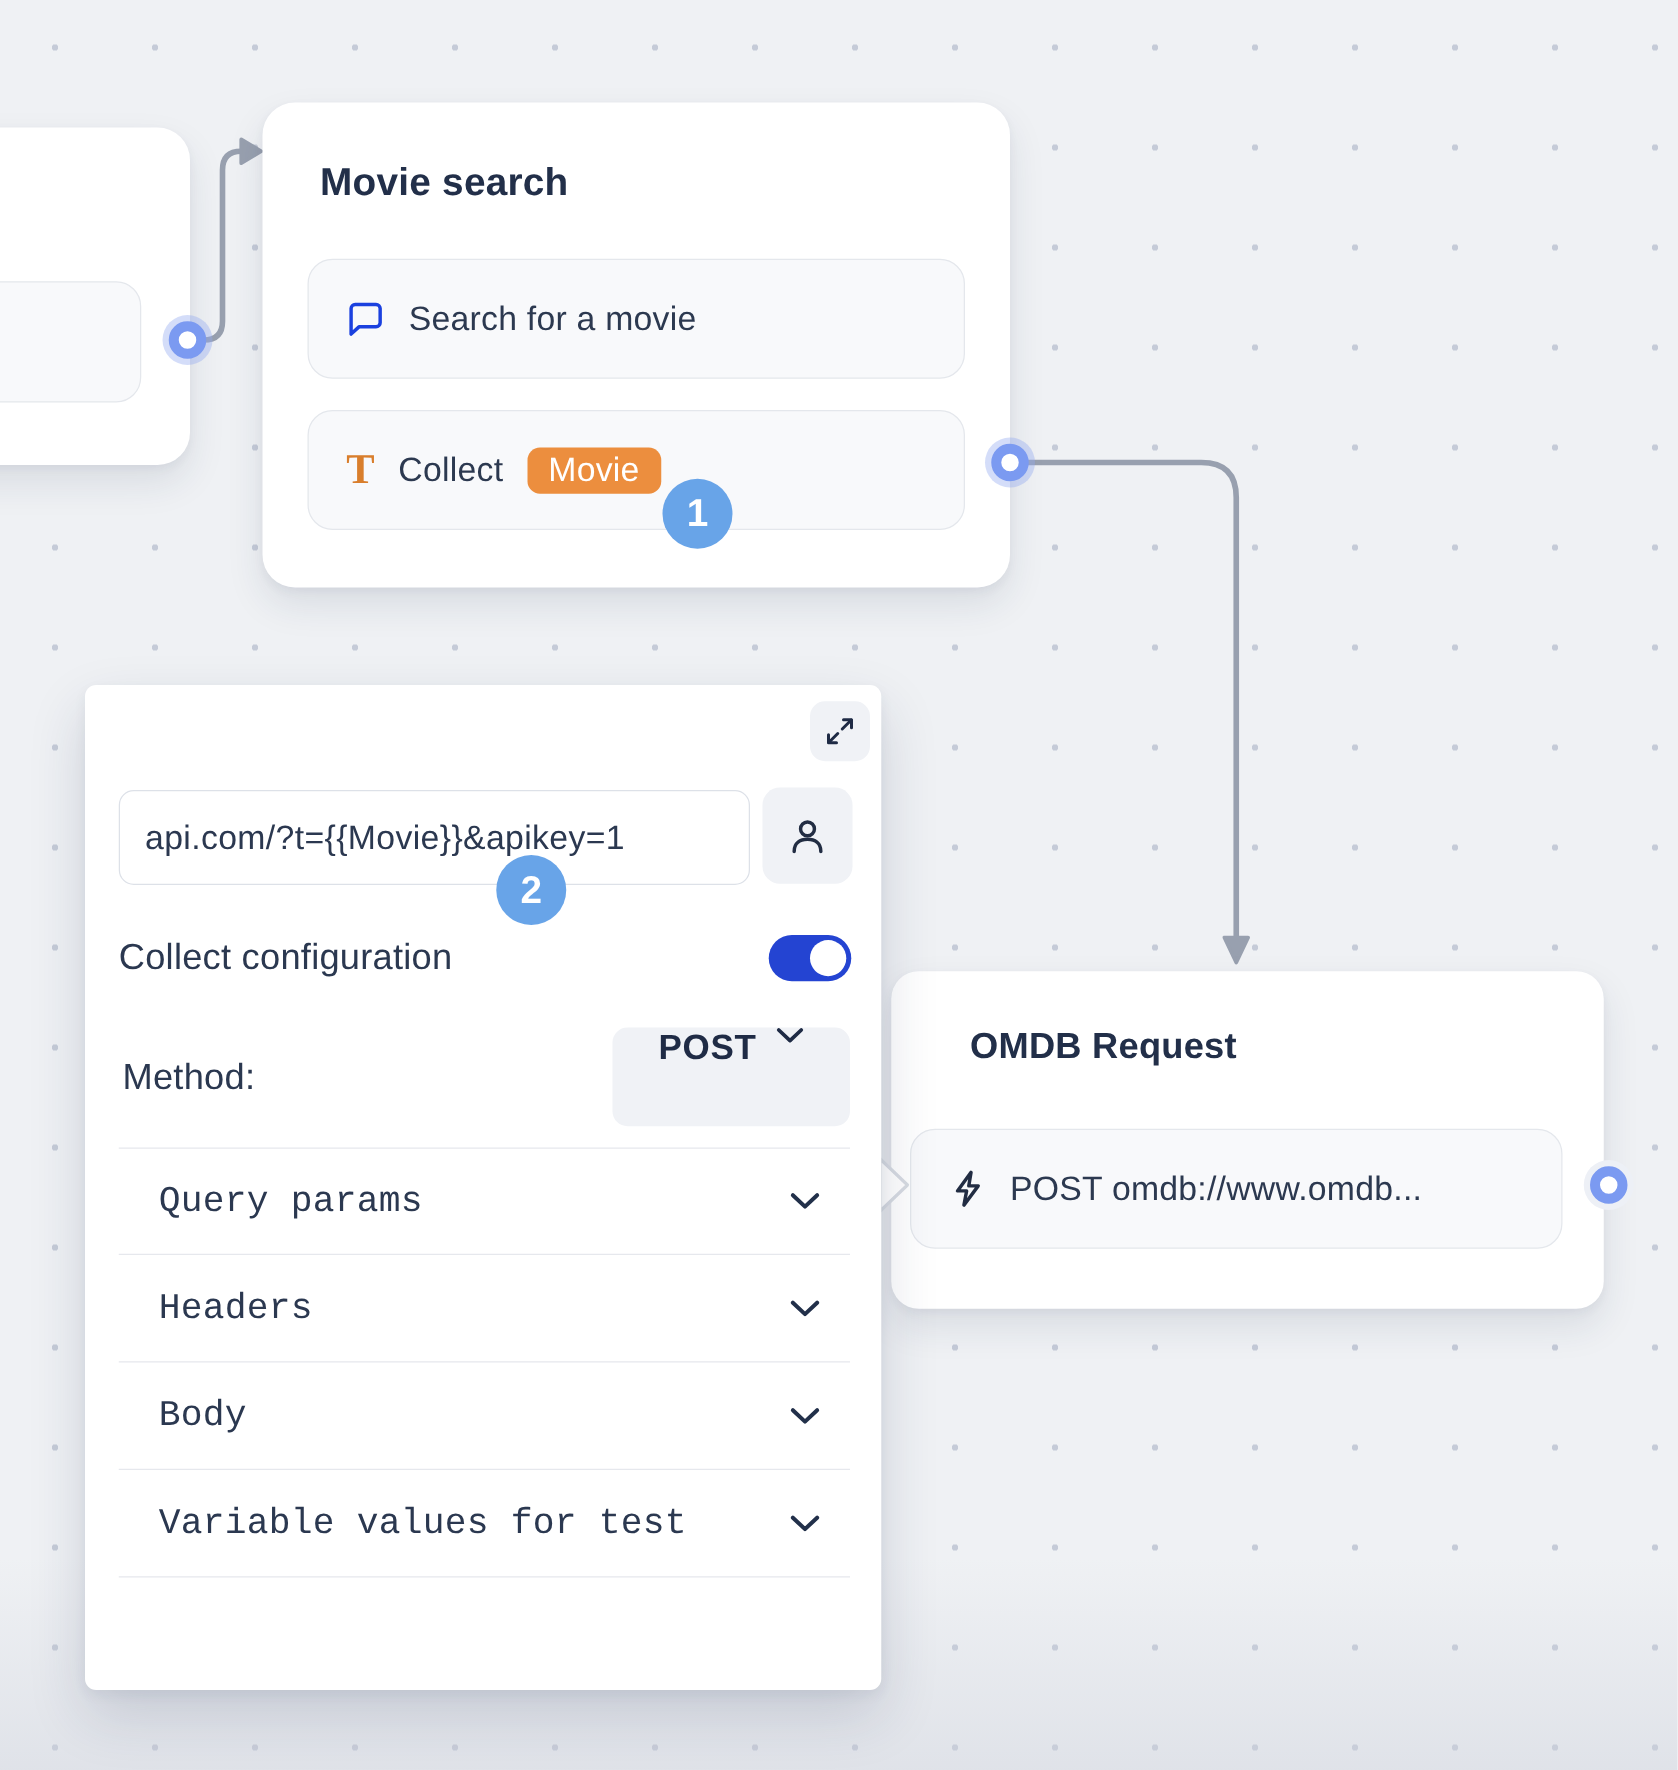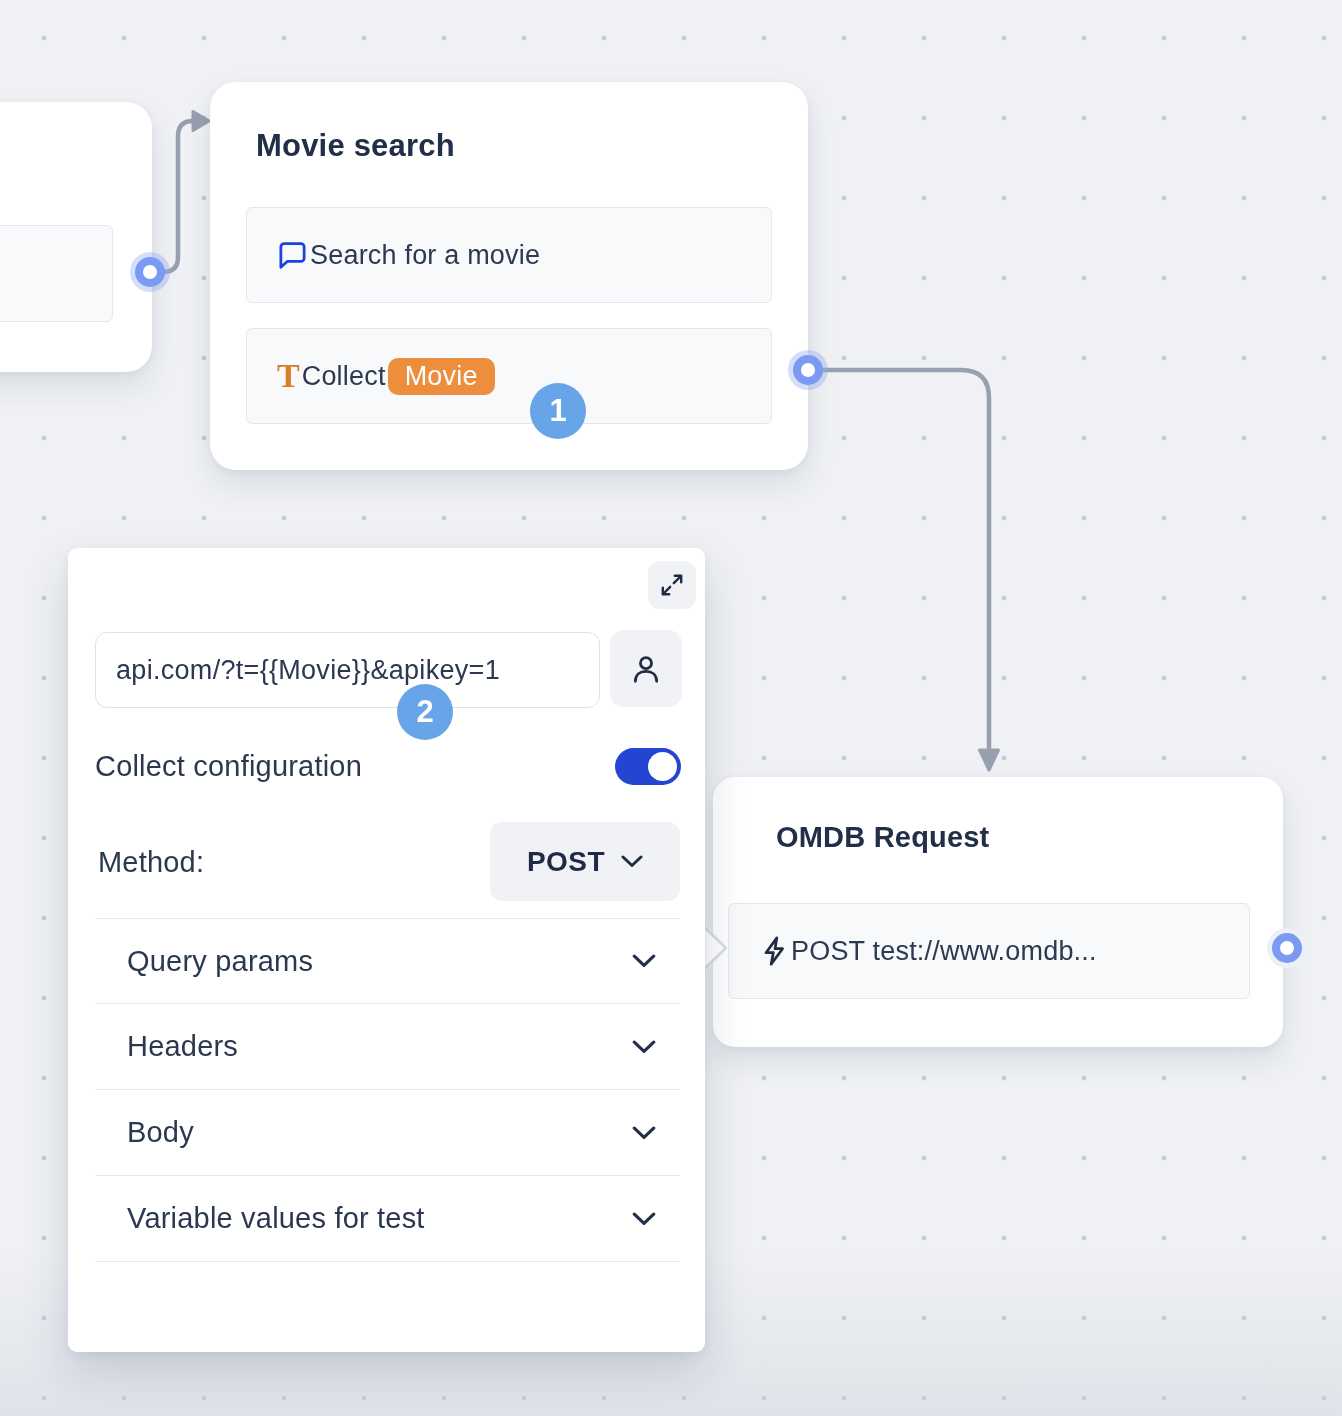--- a/index.html
+++ b/index.html
@@ -10,48 +10,48 @@
     background-image:radial-gradient(#c5cbd8 2.4px, rgba(0,0,0,0) 2.6px);
     background-size:80px 80px;background-position:4px -2px;
     color:#2c3950;
   }
   .canvas::after{content:"";position:absolute;inset:0;pointer-events:none;
     background:linear-gradient(180deg, rgba(255,255,255,0) 88%, rgba(205,209,219,0.45));}
   .edges{position:absolute;inset:0;z-index:1;}
   .node{position:absolute;background:#fff;border-radius:26px;z-index:2;
     box-shadow:0 14px 30px rgba(33,45,80,0.10), 0 3px 8px rgba(33,45,80,0.05);}
   .node-title{font-size:31px;font-weight:700;color:#222f49;letter-spacing:.2px;}
-  .node-item{position:absolute;background:#f8f9fb;border:1.5px solid #e4e7ec;border-radius:6px;
-    display:flex;align-items:center;padding-left:30px;box-sizing:border-box;gap:2px;}
+  .node-item{position:absolute;background:#f8f9fb;border:1.5px solid #e4e7ec;border-radius:20px;
+    display:flex;align-items:center;padding-left:30px;box-sizing:border-box;gap:19px;}
   .item-label{font-size:27px;color:#2c3950;letter-spacing:.2px;white-space:nowrap;}
   .t-icon{font-family:"Liberation Serif","DejaVu Serif",serif;font-size:34px;font-weight:700;color:#d97e2c;line-height:1;}
   .var-badge{background:#ec8e3e;color:#fff;font-size:27px;border-radius:10px;padding:3px 17px;letter-spacing:.2px;}
   .num-badge{position:absolute;width:56px;height:56px;border-radius:50%;background:#68a4e8;color:#fff;
     font-size:31px;font-weight:700;display:flex;align-items:center;justify-content:center;z-index:6;}
   .port{position:absolute;z-index:3;}
   .port .halo{position:absolute;inset:0;border-radius:50%;}
   .port .ring{position:absolute;left:5px;top:5px;width:15px;height:15px;border:8px solid #7b9af1;border-radius:50%;background:#fff;}
   .panel{position:absolute;left:68px;top:548px;width:637px;height:804px;background:#fff;border-radius:9px;z-index:4;
     box-shadow:0 20px 46px rgba(33,45,80,0.16), 0 4px 10px rgba(33,45,80,0.06);overflow:hidden;}
   .sq-btn{position:absolute;background:#f0f2f6;border-radius:12px;display:flex;align-items:center;justify-content:center;}
   .url-input{position:absolute;left:27px;top:84px;width:505px;height:76px;box-sizing:border-box;
     border:1.5px solid #dde1e8;border-radius:12px;background:#fff;display:flex;align-items:center;
     overflow:hidden;padding-left:28px;}
   .url-text{font-size:27px;color:#2b3850;white-space:nowrap;margin-left:-8px;letter-spacing:.3px;}
   .panel-label{position:absolute;font-size:29px;color:#2b3850;letter-spacing:.2px;}
   .toggle{position:absolute;left:547px;top:200px;width:66px;height:37px;border-radius:19px;background:#2444d2;}
   .toggle .knob{position:absolute;top:4px;right:4px;width:29px;height:29px;border-radius:50%;background:#fff;}
   .dropdown{position:absolute;left:422px;top:274px;width:190px;height:79px;border-radius:12px;background:#f0f2f6;
-    display:flex;align-items:center;justify-content:center;gap:16px;}
+    display:flex;justify-content:center;gap:16px;}
   .dropdown-value{font-size:28px;font-weight:600;color:#1f2b45;letter-spacing:.5px;}
   .section-rows{position:absolute;left:27px;top:370px;width:585px;}
   .section-row{position:relative;display:flex;align-items:center;justify-content:space-between;
     border-bottom:1.5px solid #e6e8ed;height:86px;padding:0 24px 0 32px;box-sizing:border-box;}
   .section-row:first-child{border-top:1.5px solid #e6e8ed;}
-  .section-label{font-size:29px;color:#2b3850;letter-spacing:.2px;}
+  .section-label{font-size:29px;color:#2b3850;letter-spacing:.2px;font-family:Liberation Mono, monospace;}
   .test-btn{position:absolute;left:27px;top:727px;width:585px;height:92px;border:none;border-radius:12px;
     background:#2444d2;color:#fff;font-size:29px;font-weight:700;letter-spacing:.3px;
     font-family:"Liberation Sans","DejaVu Sans",sans-serif;display:flex;align-items:center;justify-content:center;padding-bottom:12px;box-sizing:border-box;}
   .icon{display:block;}
 </style>
 </head>
 <body>
 
 <div class="canvas">
 
@@ -96,21 +96,21 @@
     <div class="halo" style="background:rgba(147,170,240,0.40);"></div>
     <div class="ring" style="width:14px;height:14px;"></div>
   </div>
 
   <div class="node" style="left:713px;top:777px;width:570px;height:270px;border-radius:22px;">
     <div class="node-title" style="position:absolute;left:22px;top:44px;font-size:29px;margin-left:41px;">OMDB Request</div>
     <div class="node-item" style="left:15px;top:126px;width:522px;height:96px;">
       <svg class="icon" width="30" height="32" viewBox="0 0 26 28">
         <path d="M15.5 2.5 L6 15.5 h6.4 L10.5 25.5 L20.5 12 h-6.6 Z" fill="none" stroke="#222d43" stroke-width="2.4" stroke-linejoin="round"></path>
       </svg>
-      <span class="item-label">POST test://www.omdb...</span>
+      <span class="item-label">POST omdb://www.omdb...</span>
     </div>
   </div>
 
   <svg style="position:absolute;left:702px;top:924px;z-index:2;" width="28" height="48" viewBox="0 0 28 48">
     <path d="M2 3 L24 24 L2 45 Z" fill="#ffffff" stroke="#d7dbe2" stroke-width="2.5" stroke-linejoin="round"></path>
   </svg>
   <div class="port" style="left:1267px;top:928px;width:40px;height:40px;">
     <div class="halo" style="background:#edf0f6;"></div>
     <div class="ring" style="width:14px;height:14px;"></div>
   </div>

